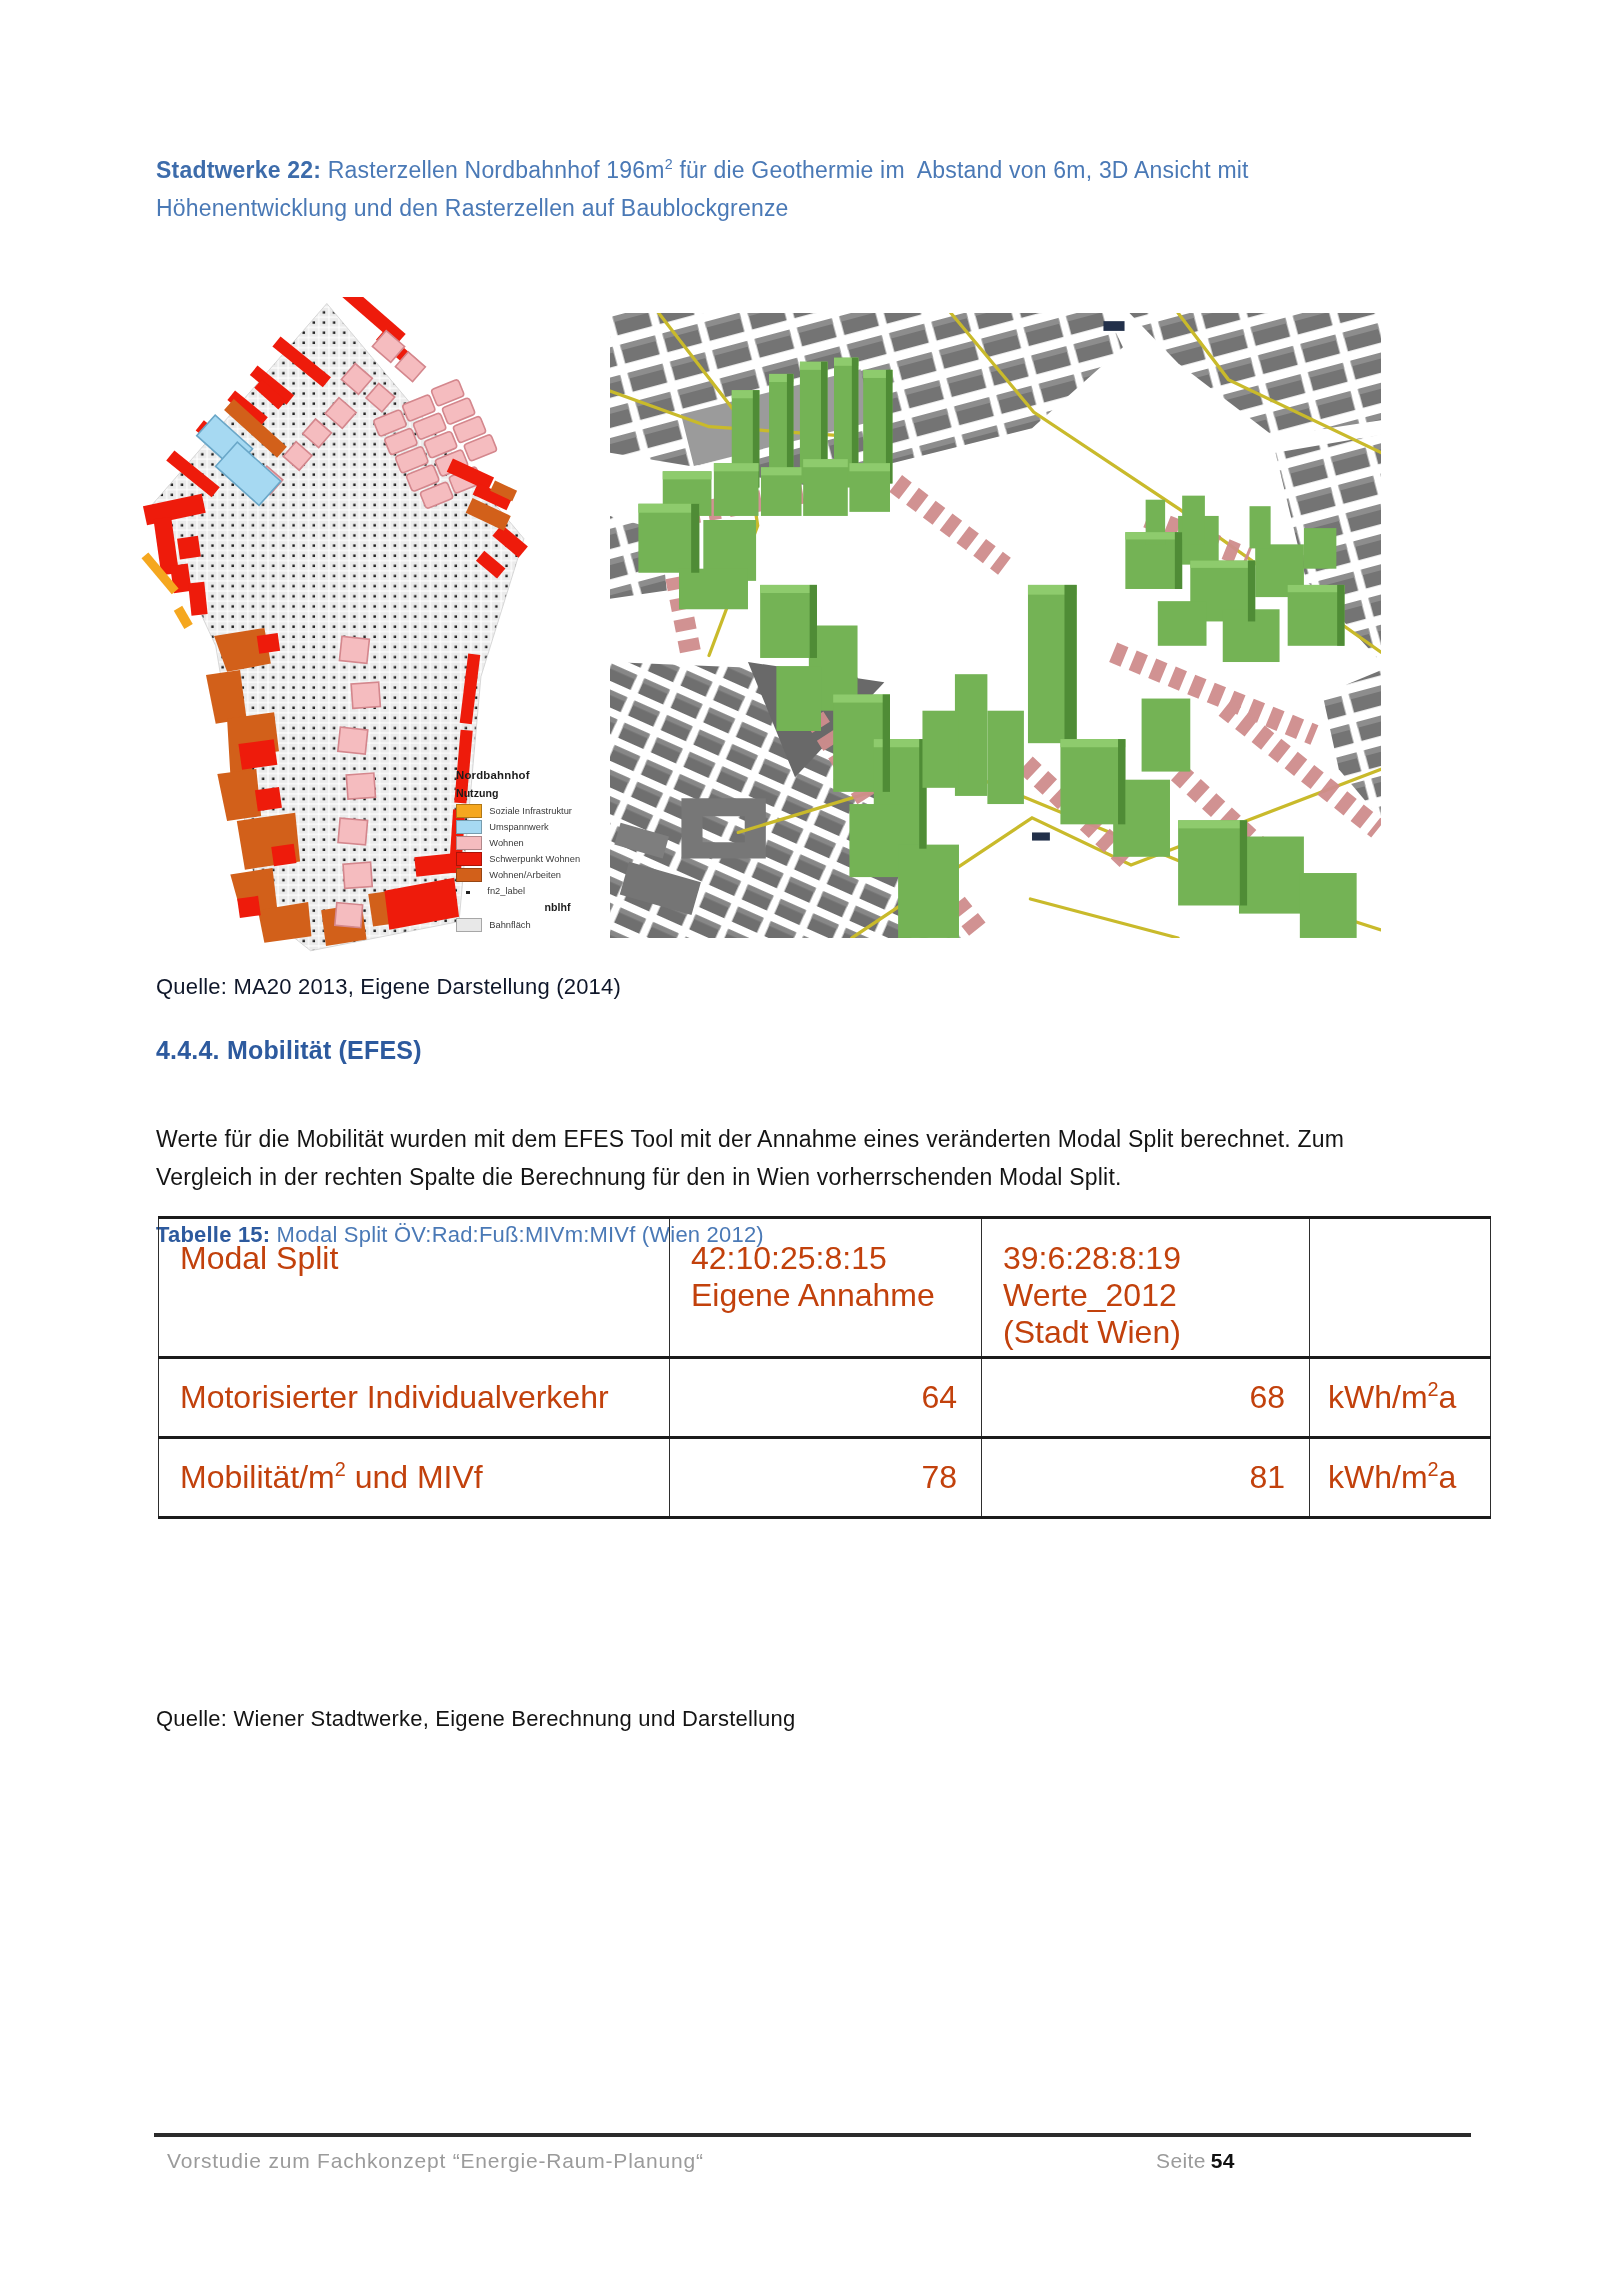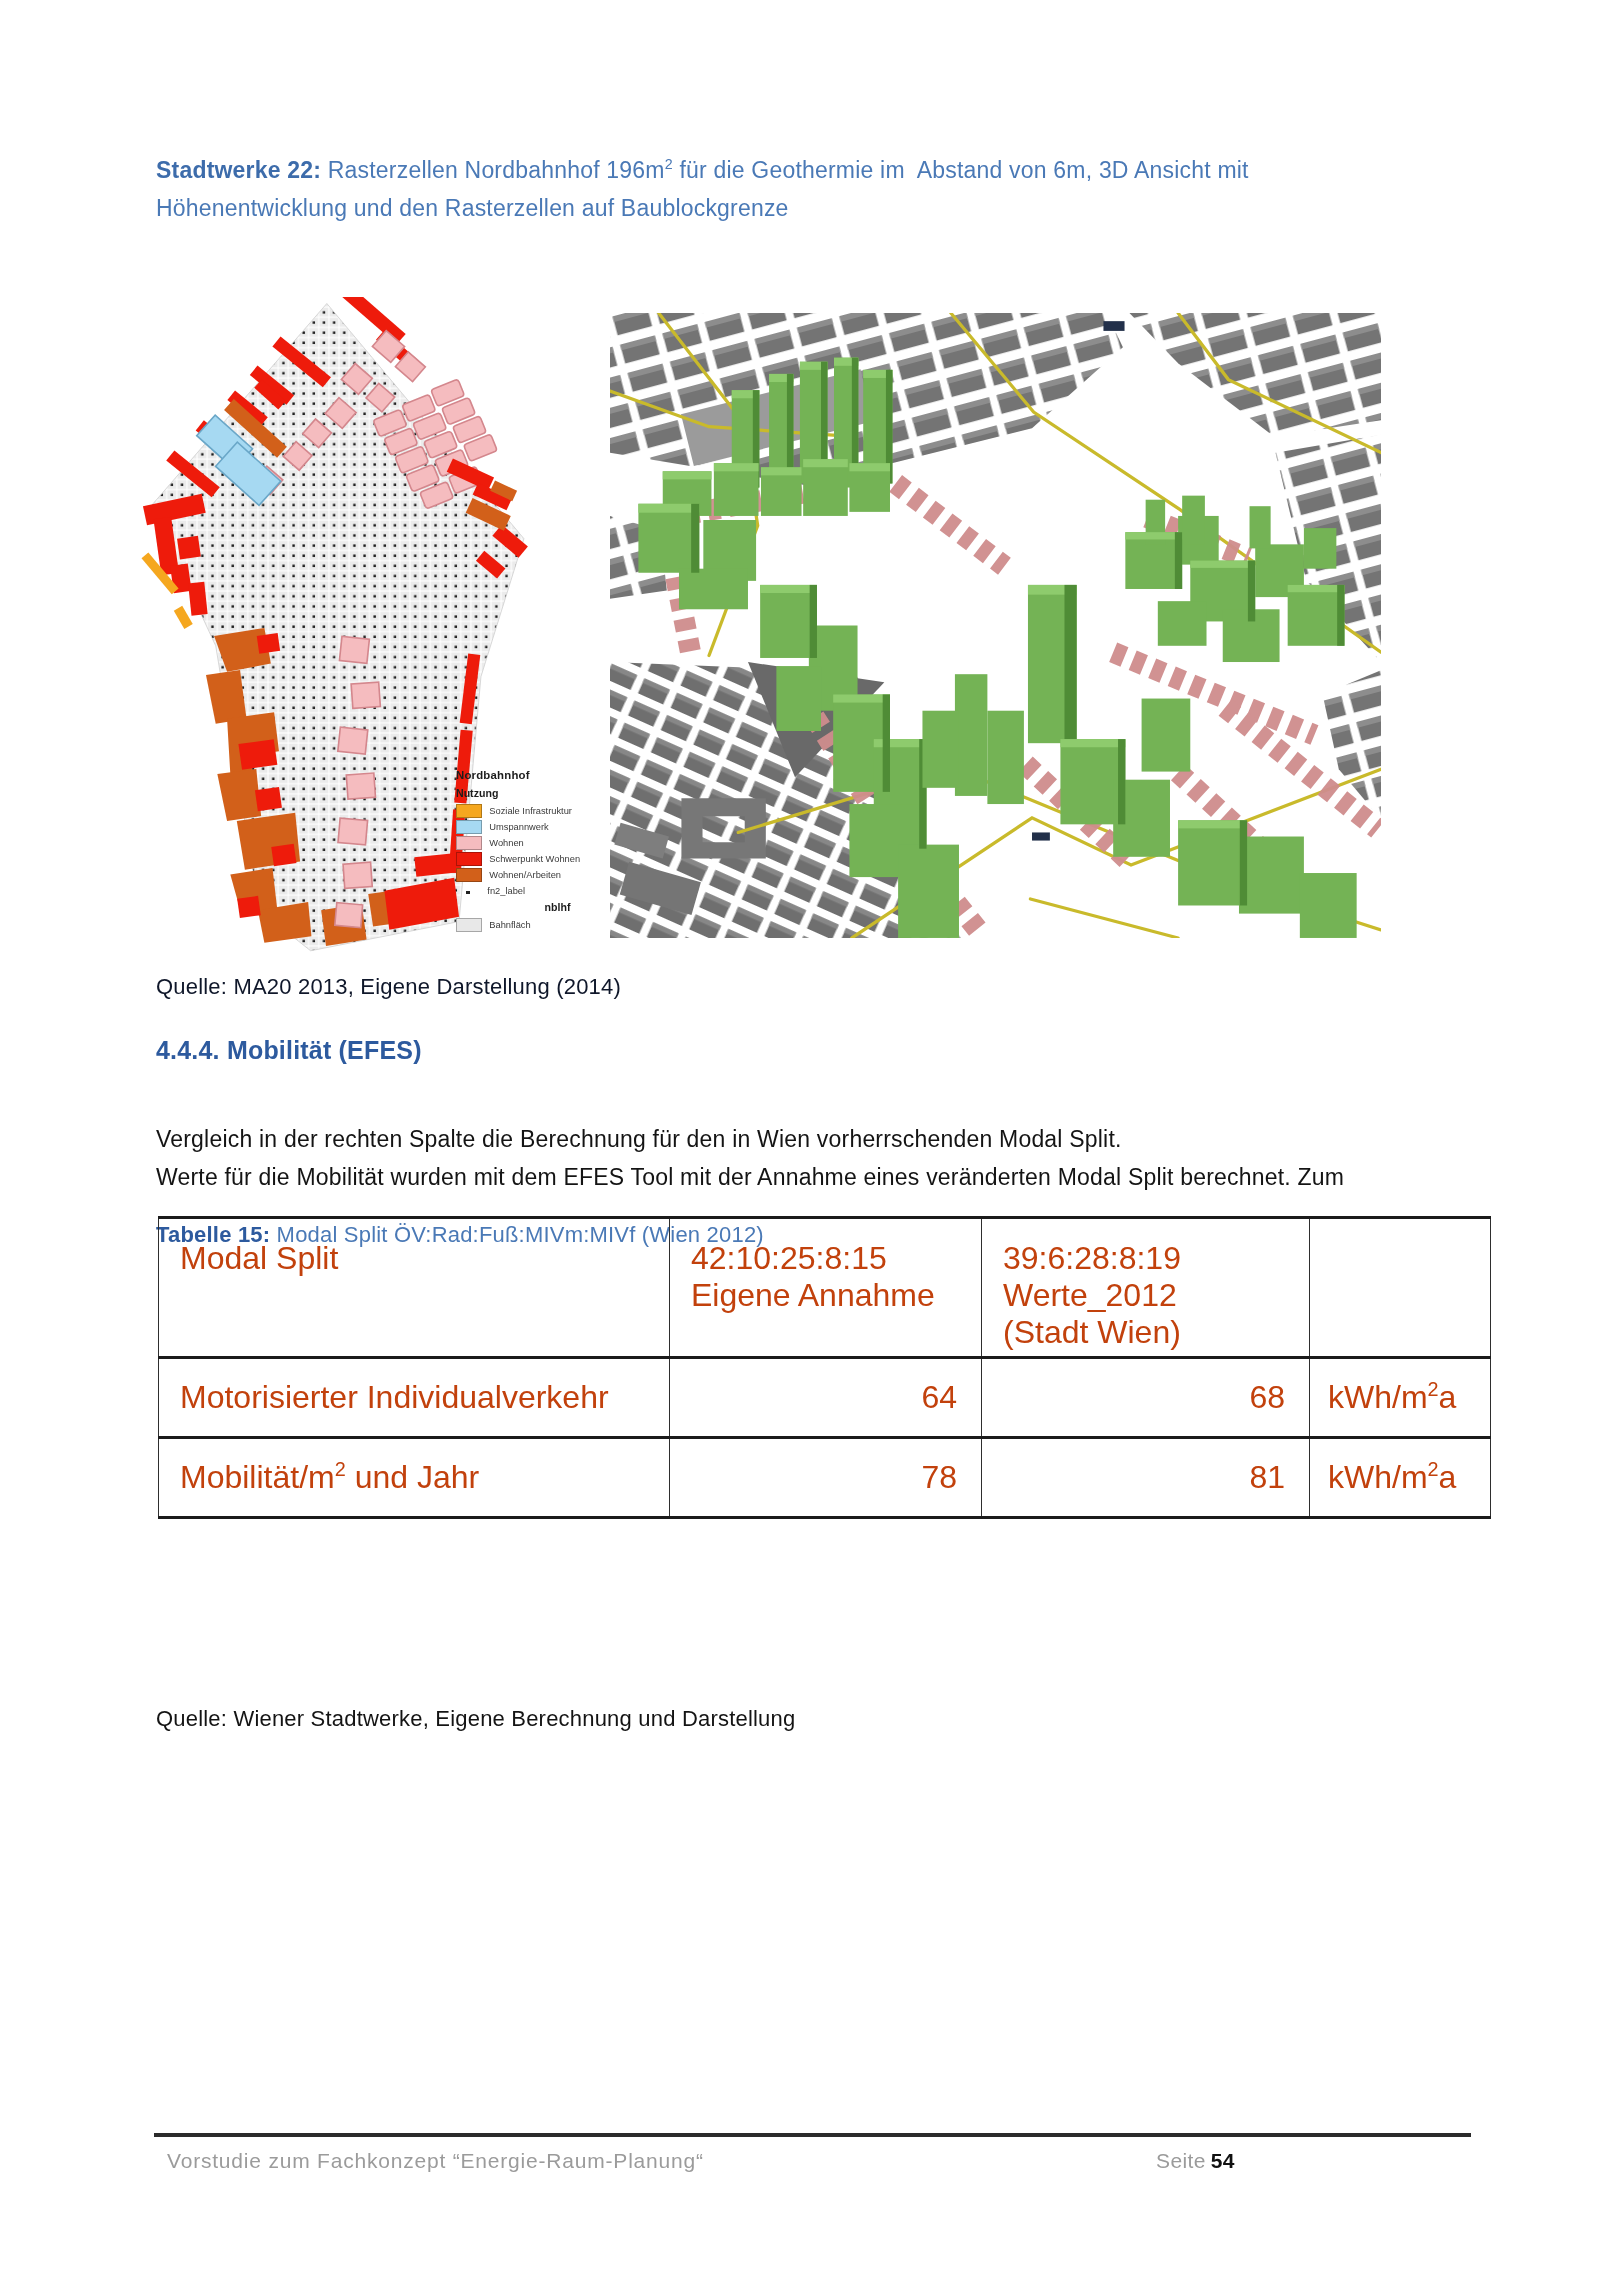--- a/index.html
+++ b/index.html
@@ -373,22 +373,22 @@
         <rect x="896" y="335" width="9" height="75"></rect>
       </g>
     </g>
   </svg>
 
   <div class="src1">Quelle: MA20 2013, Eigene Darstellung (2014)</div>
 
   <div class="sec-head">4.4.4. Mobilität (EFES)</div>
 
   <div class="body-par">
+    <div>Werte für die Mobilität wurden mit dem EFES Tool mit der Annahme eines veränderten Modal Split berechnet. Zum</div>
     <div>Vergleich in der rechten Spalte die Berechnung für den in Wien vorherrschenden Modal Split.</div>
-    <div>Werte für die Mobilität wurden mit dem EFES Tool mit der Annahme eines veränderten Modal Split berechnet. Zum</div>
   </div>
 
   <div class="tab-caption"><span class="cap-label">Tabelle 15:</span><span> Modal Split ÖV:Rad:Fuß:MIVm:MIVf (Wien 2012)</span></div>
 
   <table class="mtable">
     <colgroup>
         <col style="width:511px">
         <col style="width:312px">
         <col style="width:328px">
         <col style="width:181px">
@@ -407,21 +407,21 @@
         </td>
         <td></td>
       </tr>
       <tr class="row">
         <td class="c-label"><span>Motorisierter Individualverkehr</span><sup></sup><span></span></td>
         <td class="c-num">64</td>
         <td class="c-num">68</td>
         <td class="c-unit"><span>kWh/m</span><sup>2</sup><span>a</span></td>
       </tr>
       <tr class="row">
-        <td class="c-label"><span>Mobilität/m</span><sup>2</sup><span> und Jahr</span></td>
+        <td class="c-label"><span>Mobilität/m</span><sup>2</sup><span> und MIVf</span></td>
         <td class="c-num">78</td>
         <td class="c-num">81</td>
         <td class="c-unit"><span>kWh/m</span><sup>2</sup><span>a</span></td>
       </tr>
     </tbody>
   </table>
 
   <div class="src2">Quelle: Wiener Stadtwerke, Eigene Berechnung und Darstellung</div>
 
   <div class="foot-rule"></div>

